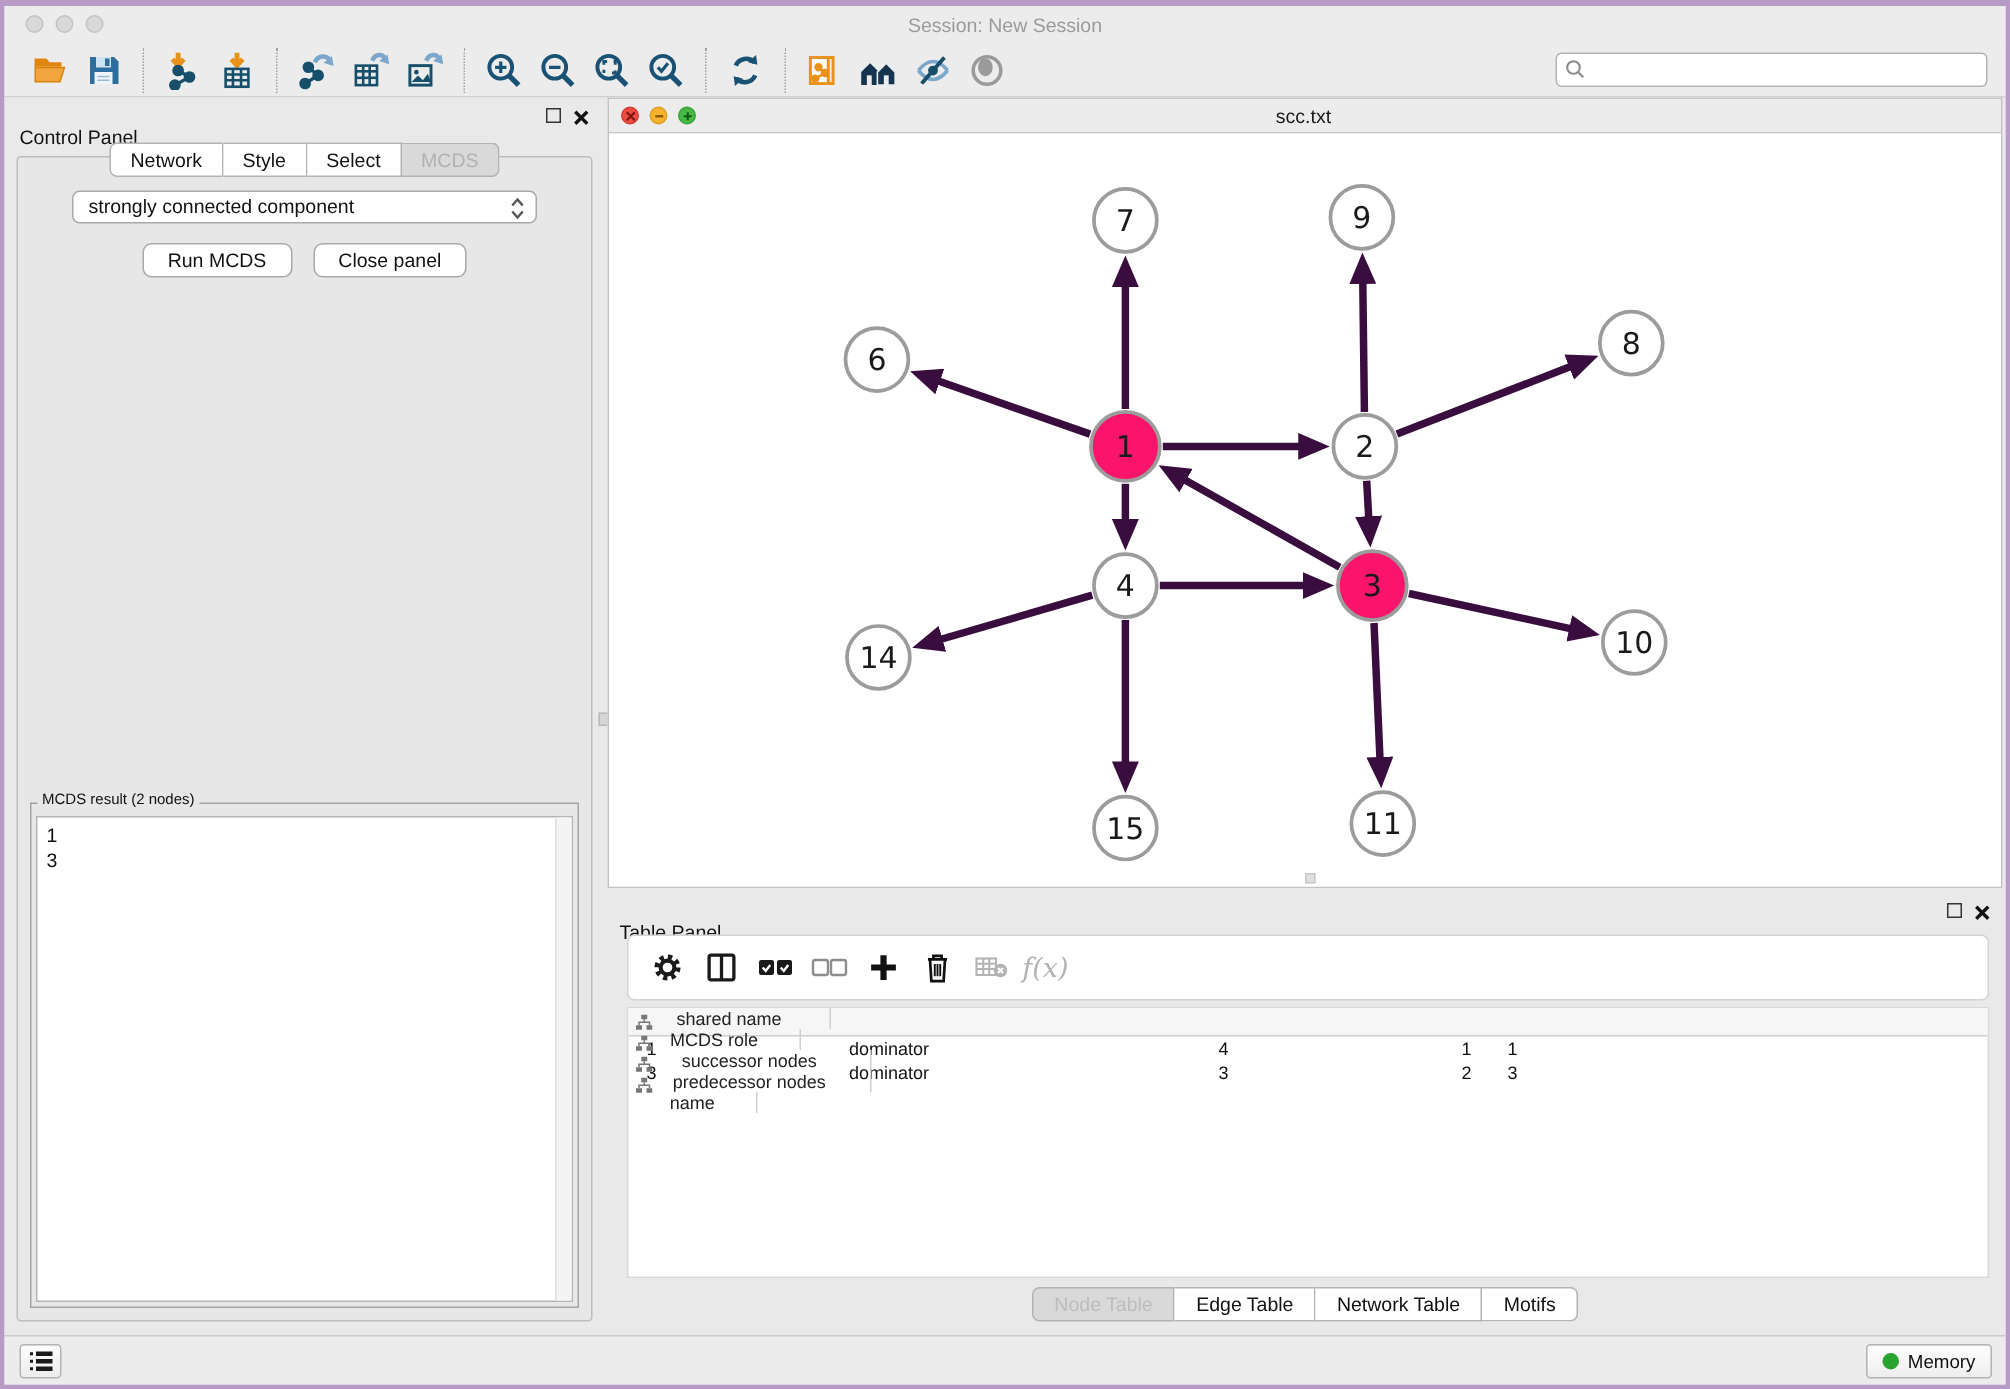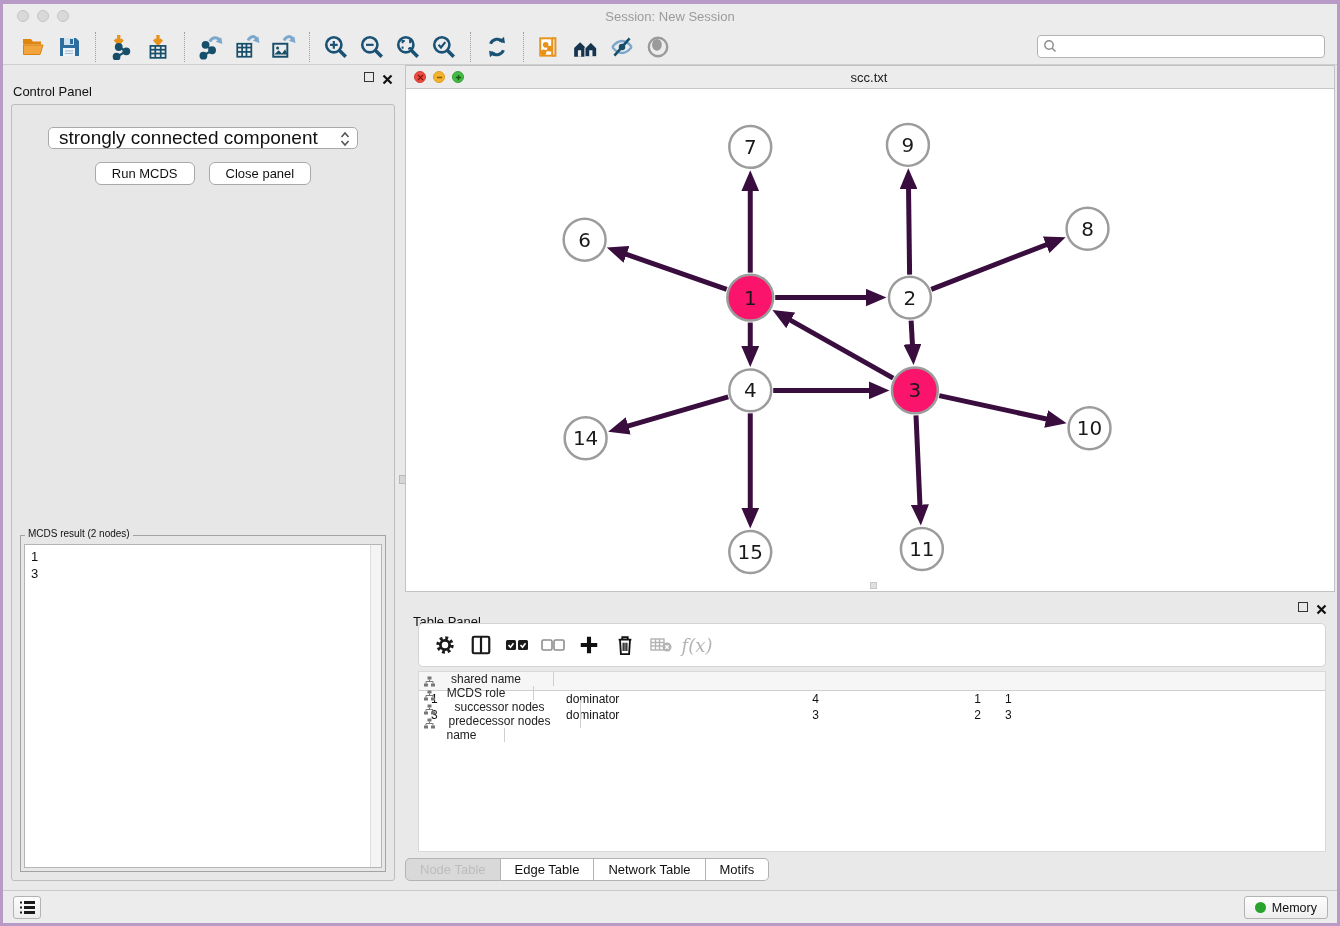--- a/index.html
+++ b/index.html
@@ -32,21 +32,21 @@
   .float-ico { width:10px; height:10px; border:1.5px solid #333; display:inline-block; }
   .close-x { width:11px; height:11px; display:inline-block; }
 
   .tab-row { position:relative; z-index:2; display:flex; justify-content:center; margin-top:4px; }
   .cp-tab { font-size:13px; padding:3px 13px; background:#fff; border:1px solid #b3b3b3; border-left:none; color:#111; }
   .cp-tab:first-child { border-left:1px solid #b3b3b3; border-radius:5px 0 0 5px; }
   .cp-tab.sel { background:#d9d9d9; color:#b2b2b2; border-radius:0 5px 5px 0; }
 
   .cp-body { position:absolute; top:51px; left:6px; right:6px; bottom:4px; border:1px solid #bdbdbd; border-radius:3px; background:#e7e7e7; margin-top:-12px; padding-top:12px; }
   .opt-label { text-align:center; font-size:13px; color:#111; margin-top:24px; }
-  .dropdown { position:relative; margin:10px auto 0 auto; width:310px; height:22px; background:#fff; border:1px solid #a9a9a9; border-radius:5px; font-size:19px; color:#111; line-height:20px; padding-left:10px; }
+  .dropdown { position:relative; margin:10px auto 0 auto; width:310px; height:22px; background:#fff; border:1px solid #a9a9a9; border-radius:5px; font-size:13px; color:#111; line-height:20px; padding-left:10px; }
   .dd-arrows { position:absolute; right:7px; top:3px; }
   .btn-row { display:flex; justify-content:center; gap:14px; margin-top:13px; }
   .cp-btn { font-size:13px; background:#fff; border:1px solid #a9a9a9; border-radius:6px; padding:3px 16px; color:#111; }
 
   .result-box { position:absolute; left:8px; right:8px; top:430px; bottom:8px; border:1px solid #a3a3a3; }
   .result-legend { position:absolute; top:-8px; left:4px; background:#e7e7e7; font-size:10px; padding:0 3px; color:#111; }
   .result-area { position:absolute; top:8px; left:3px; right:3px; bottom:3px; background:#fff; border:1px solid #b5b5b5; font-size:13px; color:#111; padding:3px 6px; line-height:17px; }
   .result-scroll { position:absolute; top:0; right:0; bottom:0; width:11px; background:#f4f4f4; border-left:1px solid #ddd; }
 
   .v-splitter-handle { position:absolute; left:396px; top:410px; width:7px; height:9px; background:#d6d6d6; border:1px solid #b9b9b9; }
@@ -71,21 +71,21 @@
   .fx { font-family:"DejaVu Serif","Liberation Serif",serif; font-style:italic; font-size:18px; color:#b3b3b3; }
 
   .tp-table { position:absolute; top:76px; left:13px; right:9px; bottom:36px; background:#fff; border:1px solid #d9d9d9; }
   .tp-header-row { display:flex; height:19px; border-bottom:1px solid #cfcfcf; background:#f6f6f6;flex-direction:column; }
   .tp-hcell { position:relative; border-right:1px solid #cfcfcf; font-size:12px; color:#222; display:flex; align-items:center; justify-content:center; }
   .tp-hcell svg { position:absolute; left:5px; top:4px; }
   .tp-row { display:flex; height:16px; font-size:12px; color:#111; }
   .tp-cell { padding:1px 12px 0 12px; overflow:hidden; white-space:nowrap; }
   .num { text-align:right; }
 
-  .tp-tabs { position:absolute; bottom:7px; left:0; right:0; display:flex; justify-content:flex-start; }
+  .tp-tabs { position:absolute; bottom:7px; left:0; right:0; display:flex; justify-content:center; }
   .tp-tab { font-size:13px; padding:3px 14px; background:#fff; border:1px solid #b3b3b3; border-left:none; color:#111; }
   .tp-tab.sel { background:#d9d9d9; color:#bdbdbd; border-left:1px solid #b3b3b3; border-radius:5px 0 0 5px; }
   .tp-tab:last-child { border-radius:0 5px 5px 0; }
 
   
   .statusbar { position:absolute; left:0; right:0; bottom:0; height:33px; background:#ececec; border-top:1px solid #c9c9c9; }
   .sb-left-btn { position:absolute; left:10px; top:5px; width:28px; height:23px; background:linear-gradient(#fdfdfd,#ececec); border:1px solid #b3b3b3; border-radius:3px; display:flex; align-items:center; justify-content:center; }
   .sb-mem-btn { position:absolute; right:9px; top:5px; height:23px; background:linear-gradient(#fdfdfd,#eeeeee); border:1px solid #b3b3b3; border-radius:3px; display:flex; align-items:center; gap:6px; padding:0 10px; font-size:12.5px; color:#111; }
   .mem-dot { width:11px; height:11px; border-radius:50%; background:#28a32e; }
 </style>
@@ -272,20 +272,26 @@
       <div class="panel-head">
         <span class="panel-title">Control Panel</span>
         <span class="panel-btns">
           <span class="float-ico"></span>
           <span class="close-x">
             <svg width="11" height="11" viewBox="0 0 11 11">
                 <path d="M1.5 1.5l8 8M9.5 1.5l-8 8" stroke="#111" stroke-width="2.2"></path>
               </svg>
           </span>
         </span>
+      </div>
+      <div class="tab-row">
+        <span class="cp-tab">Network</span>
+        <span class="cp-tab">Style</span>
+        <span class="cp-tab">Select</span>
+        <span class="cp-tab sel">MCDS</span>
       </div>
       <div class="cp-body">
         <div class="dropdown">
           <span>strongly connected component</span>
           <span class="dd-arrows">
             <svg width="10" height="16" viewBox="0 0 10 16">
                 <path d="M1.5 6L5 2l3.5 4" fill="none" stroke="#555" stroke-width="1.6"></path>
                 <path d="M1.5 10L5 14l3.5-4" fill="none" stroke="#555" stroke-width="1.6"></path>
               </svg>
           </span>

